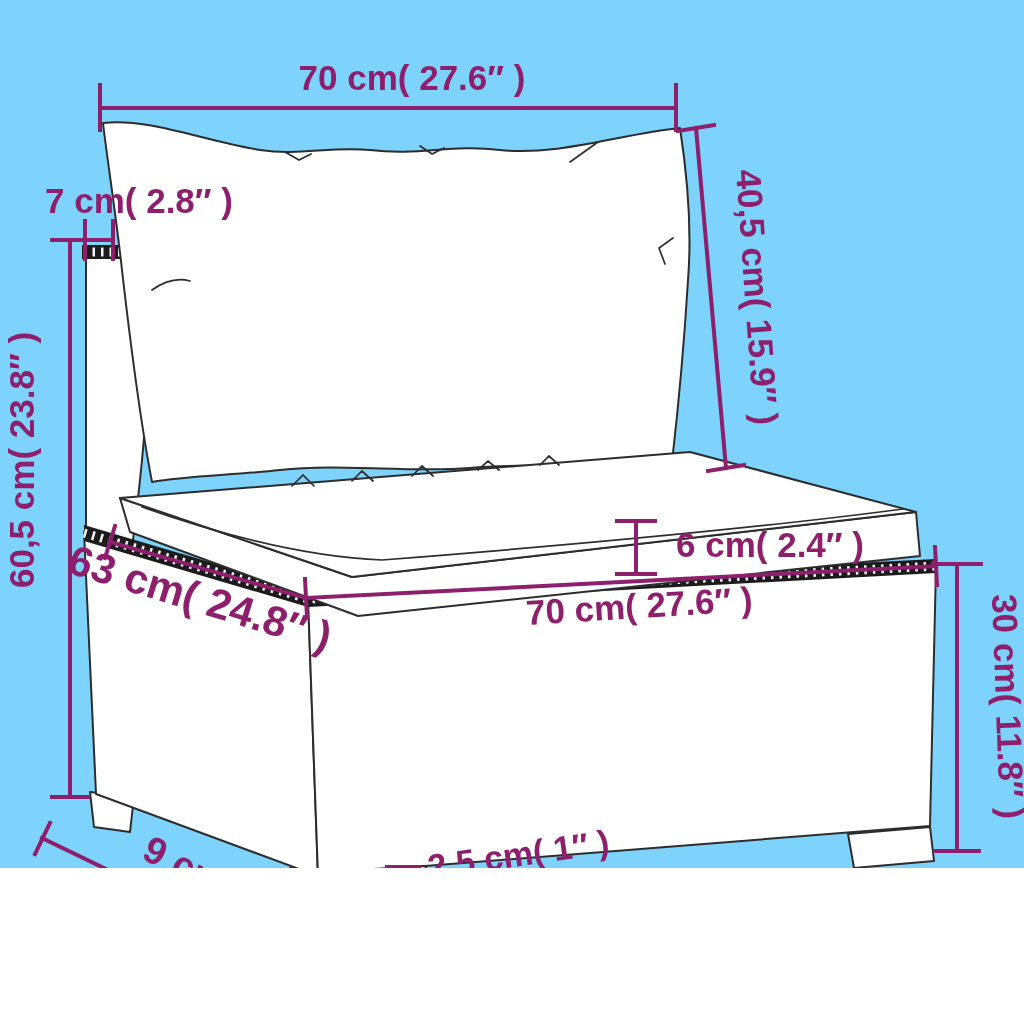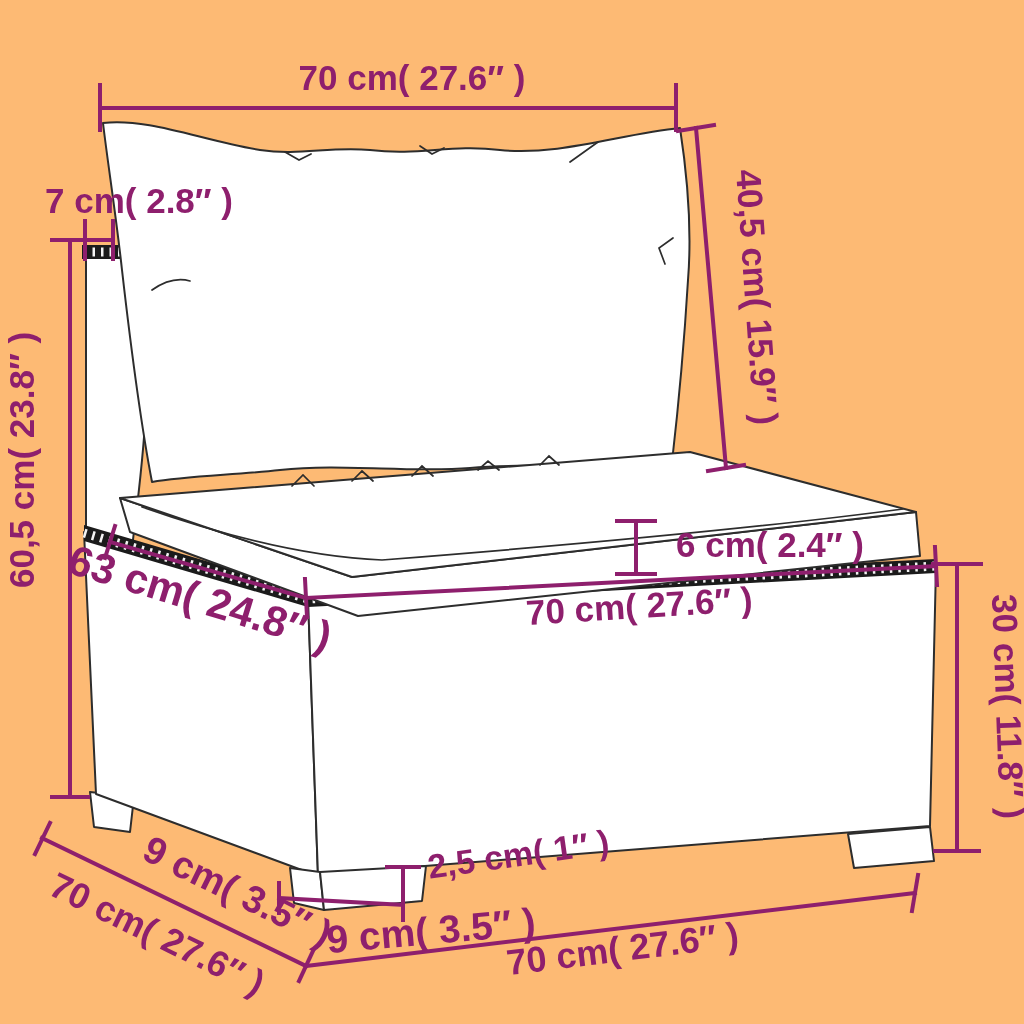--- a/index.html
+++ b/index.html
@@ -1,16 +1,16 @@
 <!DOCTYPE html>
 <html><head>
 <meta charset="utf-8">
 <style>
   html,body{margin:0;padding:0;background:#ffffff;}
-  .canvas{position:relative;width:1024px;height:1024px;background:#fdba74;overflow:hidden;}
+  .canvas{position:relative;width:1024px;height:868px;background:#7dd3fc;overflow:hidden;}
   svg{display:block;}
   .art{fill:#ffffff;stroke:#2d2d2d;stroke-width:2;stroke-linejoin:round;}
   .art-thin{fill:none;stroke:#2d2d2d;stroke-width:1.7;stroke-linecap:round;}
   .trim{fill:#1b1b1b;stroke:none;}
   .trim-dash{fill:none;stroke:#f4f4f4;stroke-width:9;stroke-dasharray:2.5 6;}
   .dim{stroke:#8E1F6D;stroke-width:4;fill:none;stroke-linecap:square;}
   .dim-label{fill:#8E1F6D;font-family:"Liberation Sans",sans-serif;font-weight:700;font-size:35px;}
   .fs34{font-size:34px;} .fs36{font-size:36px;} .fs38{font-size:38px;} .fs39{font-size:39px;} .fs42{font-size:42px;}
 </style>
 </head>

